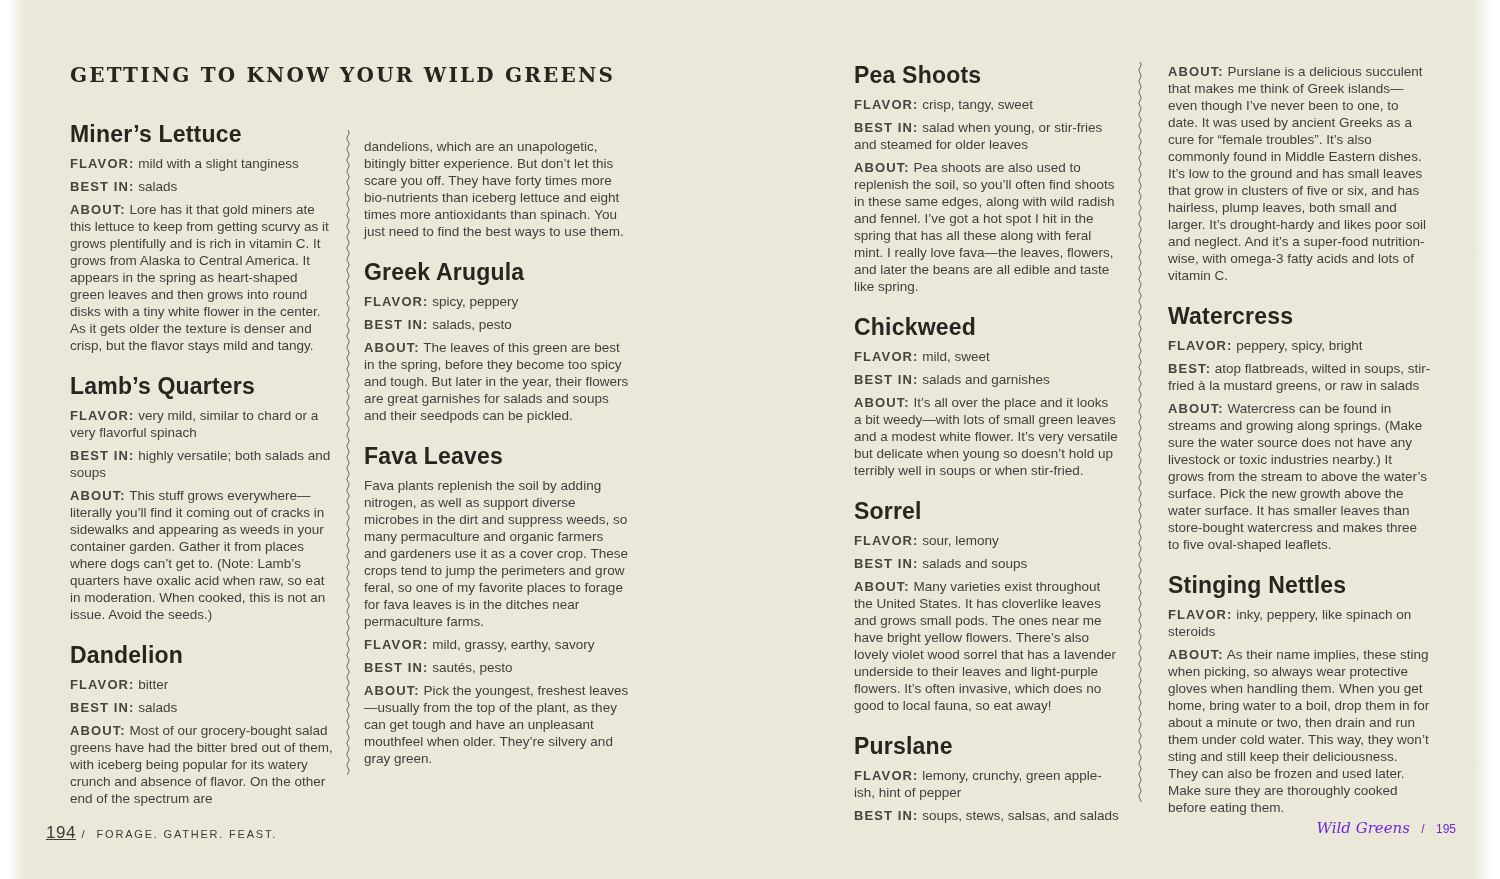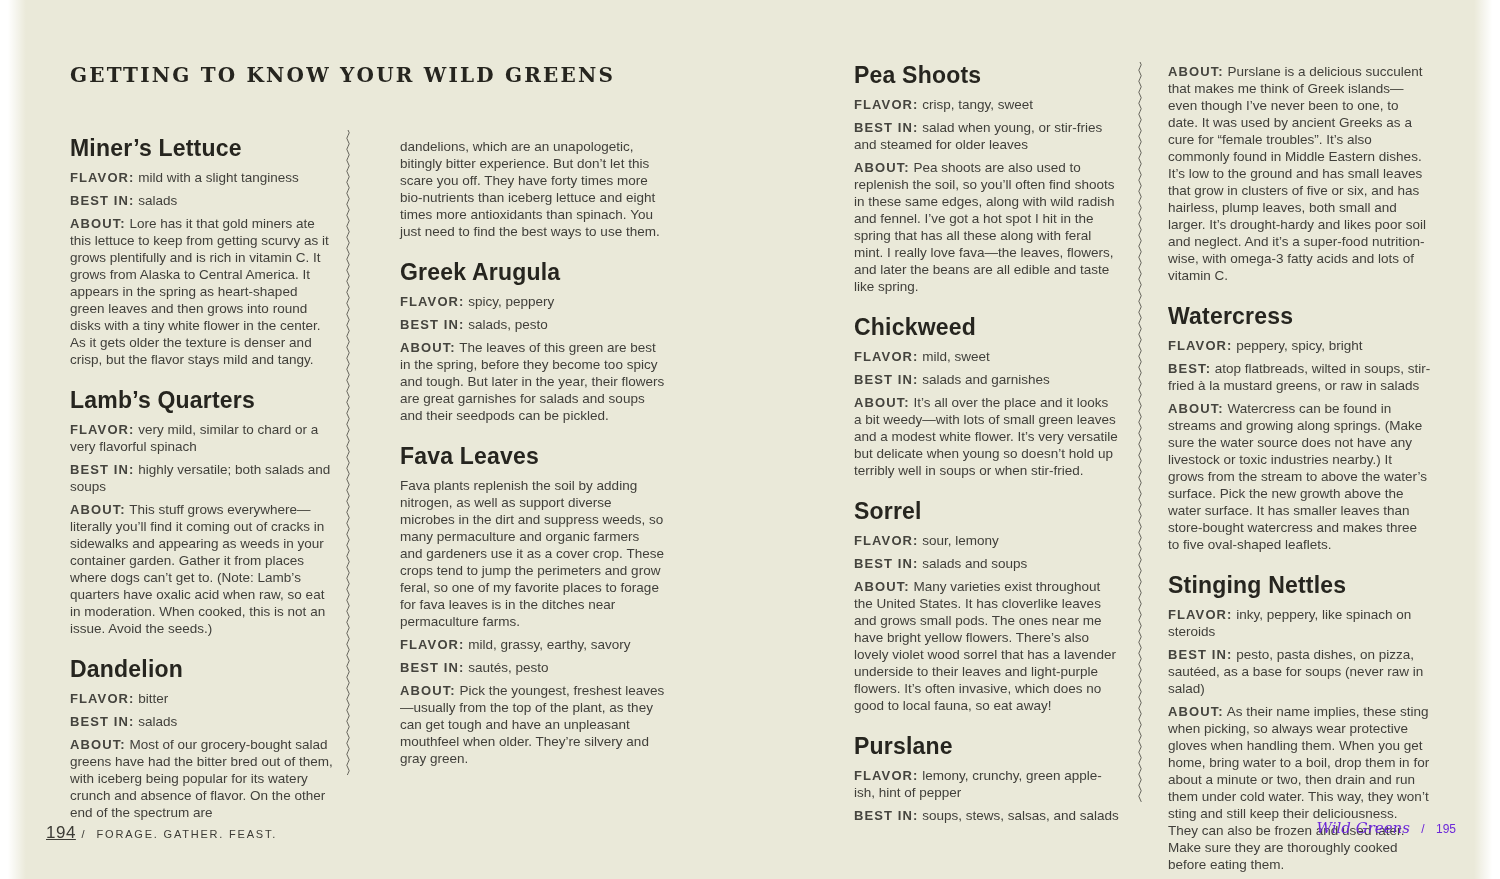--- a/index.html
+++ b/index.html
@@ -22,22 +22,22 @@
     white-space: nowrap;
   }
 
   .col {
     position: absolute;
     width: 265px;
     font-size: 13.5px;
     line-height: 17px;
     color: #403f3a;
   }
-  .col-1 { left: 70px;   top: 136px; }
-  .col-2 { left: 400px;  top: 138px; }
+  .col-1 { left: 70px;   top: 122px; }
+  .col-2 { left: 364px;  top: 138px; }
   .col-3 { left: 854px;  top: 63px;  }
   .col-4 { left: 1168px; top: 63px; width: 263px; }
 
   .entry-heading {
     font-weight: 700;
     font-size: 23px;
     line-height: 25px;
     letter-spacing: 0.2px;
     color: #26251f;
     margin: 20px 0 8px 0;
@@ -134,21 +134,20 @@
       <p class="field"><span class="field-label">BEST IN:</span> soups, stews, salsas, and salads</p>
     </div>
   <div class="col col-4">
       <p class="field"><span class="field-label">ABOUT:</span> Purslane is a delicious succulent that makes me think of Greek islands—even though I’ve never been to one, to date. It was used by ancient Greeks as a cure for “female troubles”. It’s also commonly found in Middle Eastern dishes. It’s low to the ground and has small leaves that grow in clusters of five or six, and has hairless, plump leaves, both small and larger. It’s drought-hardy and likes poor soil and neglect. And it’s a super-food nutrition-wise, with omega-3 fatty acids and lots of vitamin C.</p>
       <h3 class="entry-heading">Watercress</h3>
       <p class="field"><span class="field-label">FLAVOR:</span> peppery, spicy, bright</p>
       <p class="field"><span class="field-label">BEST:</span> atop flatbreads, wilted in soups, stir-fried à la mustard greens, or raw in salads</p>
       <p class="field"><span class="field-label">ABOUT:</span> Watercress can be found in streams and growing along springs. (Make sure the water source does not have any livestock or toxic industries nearby.) It grows from the stream to above the water’s surface. Pick the new growth above the water surface. It has smaller leaves than store-bought watercress and makes three to five oval-shaped leaflets.</p>
       <h3 class="entry-heading">Stinging Nettles</h3>
       <p class="field"><span class="field-label">FLAVOR:</span> inky, peppery, like spinach on steroids</p>
-      <p class="field"><span class="field-label">BEST IN:</span> pesto, pasta dishes, on pizza, sautéed, as a base for soups (never raw in salad)</p>
       <p class="field"><span class="field-label">ABOUT:</span> As their name implies, these sting when picking, so always wear protective gloves when handling them. When you get home, bring water to a boil, drop them in for about a minute or two, then drain and run them under cold water. This way, they won’t sting and still keep their deliciousness. They can also be frozen and used later. Make sure they are thoroughly cooked before eating them.</p>
     </div>
 
   <svg class="divider divider-1" width="8" height="645" aria-hidden="true">
     <defs>
       <pattern id="wave" width="8" height="11" patternUnits="userSpaceOnUse">
         <path d="M4,0 Q6.4,2.75 4,5.5 Q1.6,8.25 4,11" fill="none" stroke="#55544c" stroke-width="0.9"></path>
       </pattern>
     </defs>
     <rect width="8" height="645" fill="url(#wave)"></rect>

